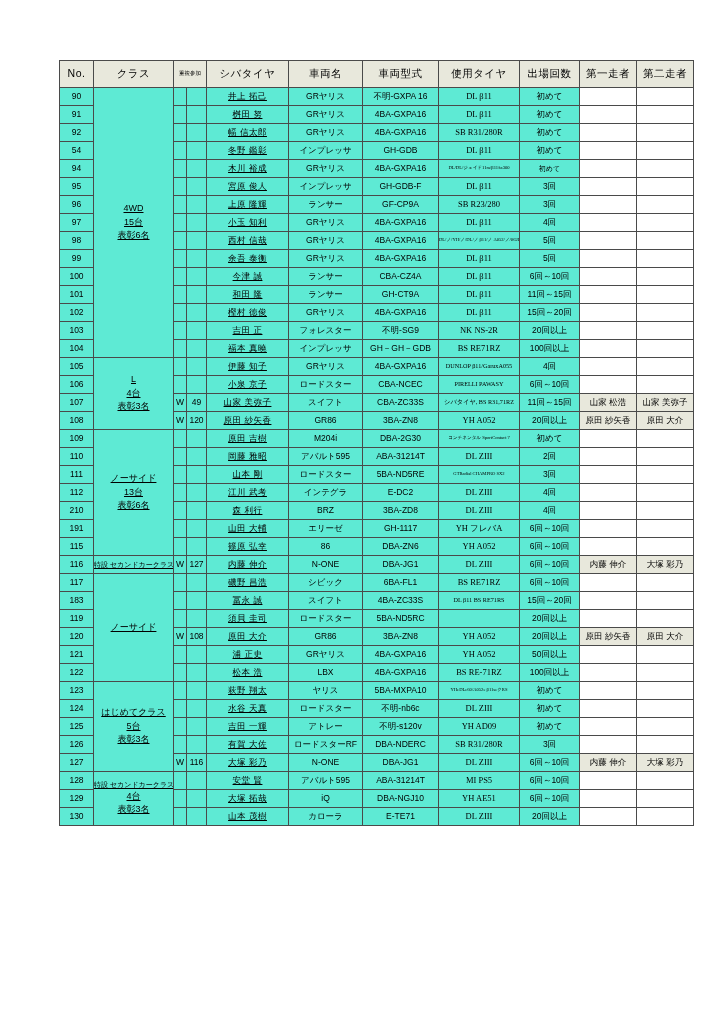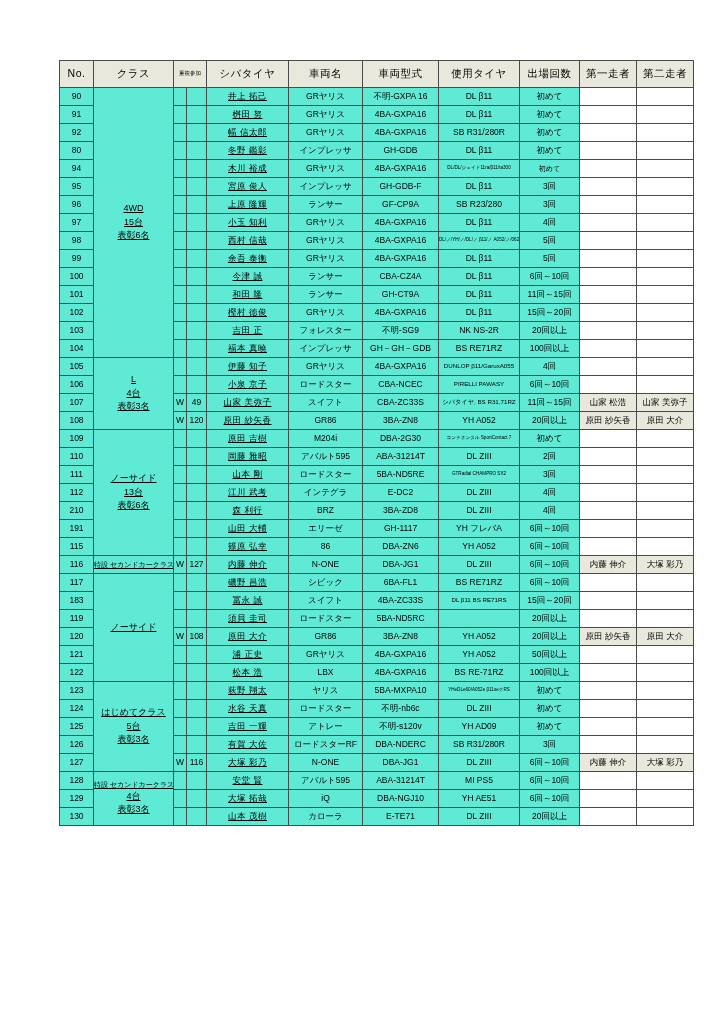--- a/index.html
+++ b/index.html
@@ -65,21 +65,21 @@
   col.c-r1      { width: 57px; }
   col.c-r2      { width: 57px; }
 
   td.no       { font-size: 9px; }
   td.clsname  { font-size: 9px; line-height: 1.35; }
   td.dup      { font-size: 8px; }
   td.dupnum   { font-size: 8.5px; }
   td.driver   { font-size: 10px; letter-spacing: 0.5px; text-decoration: underline; }
   td.carname  { font-size: 9px; }
   td.model    { font-size: 9px; text-align: left; padding-left: 5px; }
-  td.tire     { font-size: 9px; text-align: left; padding-left: 5px; }
+  td.tire     { font-size: 9px; text-align: left; padding-left: 5px; font-family: Liberation Serif, serif; }
   td.tire.tiny{ font-size: 4.6px; letter-spacing: 0px; }
   td.tire.sm  { font-size: 6.2px; }
   td.count    { font-size: 9px; text-align: left; padding-left: 5px; }
   td.count.sm { font-size: 7px; }
   td.runner   { font-size: 9.5px; background: #e8e8dc; }
   td.runner.empty { background: #ffffff; }
 
   .cls-cell {
     font-size: 9px;
     line-height: 1.5;
@@ -165,21 +165,21 @@
             <td class="dupnum"></td>
             <td class="driver">幅 信太郎</td>
             <td class="carname">GRヤリス</td>
             <td class="model">4BA-GXPA16</td>
             <td class="tire">SB R31/280R</td>
             <td class="count">初めて</td>
             <td class="runner empty"></td>
             <td class="runner empty"></td>
           </tr>
           <tr>
-            <td class="no">80</td>
+            <td class="no">54</td>
             <td class="dup"></td>
             <td class="dupnum"></td>
             <td class="driver">冬野 鑑彰</td>
             <td class="carname">インプレッサ</td>
             <td class="model">GH-GDB</td>
             <td class="tire">DL β11</td>
             <td class="count">初めて</td>
             <td class="runner empty"></td>
             <td class="runner empty"></td>
           </tr>

